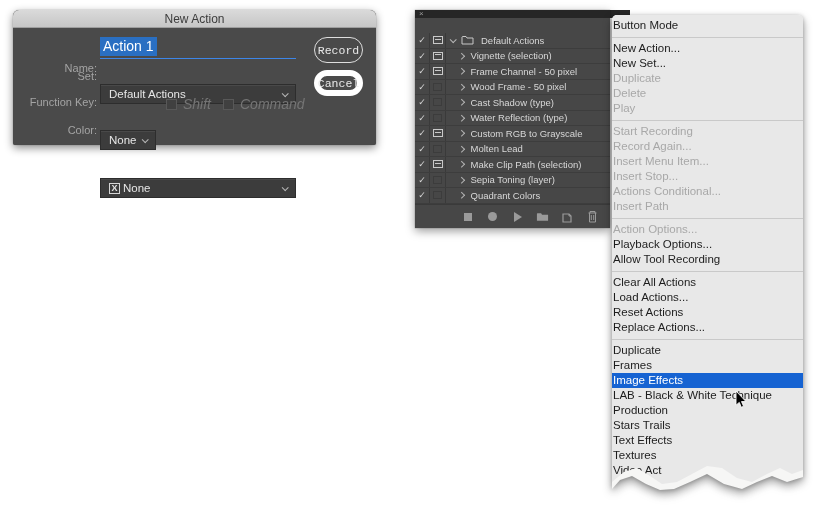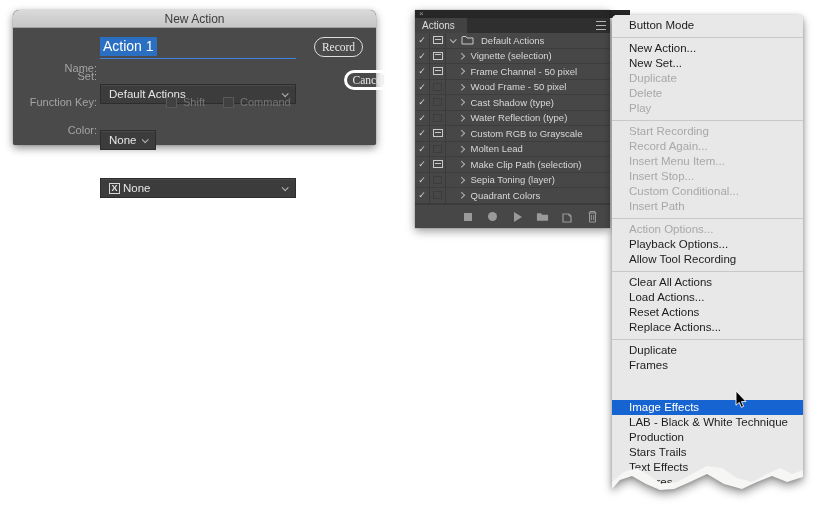--- a/index.html
+++ b/index.html
@@ -20,29 +20,29 @@
   .name-line { border-bottom:1.5px solid #3d86e8; height:19px; display:flex; align-items:flex-end; padding-bottom:2px; }
   .name-sel { background:#2a6fc2; color:#ffffff; font-size:14px; padding:1px 3px 2px 3px; }
   .pselect { height:20px; background:#3c3c3c; border:1px solid #2d2d2d;
              box-shadow:inset 0 1px 0 rgba(255,255,255,.07);
              display:flex; align-items:center; padding:0 8px; color:#e6e6e6; font-size:11.5px; position:relative; }
   .pselect .chev-d { position:absolute; right:8px; }
   .chev-d { display:inline-block; width:5px; height:5px; border-right:1px solid #b5b5b5; border-bottom:1px solid #b5b5b5; transform:rotate(45deg) translateY(-1px); }
   .chev-r { display:inline-block; width:4.5px; height:4.5px; border-right:1px solid #b2b2b2; border-bottom:1px solid #b2b2b2; transform:rotate(-45deg); }
   .fkselect { width:56px; }
   .pcheckbox { width:11px; height:11px; background:#404040; border:1px solid #585858; display:inline-block; }
-  .cb-label { font-size:11px; color:#757575; margin-left:6px; }
+  .cb-label { font-size:14px; color:#757575; margin-left:6px;font-style:italic; }
   .cb-group { position:absolute; display:flex; align-items:center; }
   .xbox { display:inline-flex; width:11px; height:11px; border:1px solid #d6d6d6; align-items:center; justify-content:center;
           color:#e3e3e3; font-size:9px; line-height:1; margin-right:3px; font-weight:bold; }
-  .pill-btn { position:absolute; left:301px; width:49px; height:20px; border-radius:13px;
-          background:transparent; color:#e8e8e8; font-size:11.5px; font-family:Liberation Serif, serif;
+  .pill-btn { position:absolute; left:301px; width:49px; height:26px; border-radius:13px;
+          background:transparent; color:#e8e8e8; font-size:11.5px; font-family:Liberation Mono, monospace;
           display:flex; align-items:center; justify-content:center; cursor:default; }
   .pill-record { top:27px; border:1.4px solid #dedede; }
-  .pill-cancel { top:60px; border:3px solid #ffffff;margin-left:30px; }
+  .pill-cancel { top:60px; border:6px solid #ffffff; }
 
   
   .panel-nub { position:absolute; left:608px; top:10px; width:22px; height:8px; background:#262626; }
   .panel { position:absolute; left:415px; top:10px; width:195px; height:218px; background:#474747;
            box-shadow:0 3px 9px rgba(0,0,0,.4), 0 0 1px rgba(0,0,0,.5); }
   .panel-strip { height:8px; background:#262626; display:flex; align-items:center; padding-left:4px; }
   .panel-x { color:#9a9a9a; font-size:8px; line-height:6px; }
   .panel-tabbar { height:15px; background:#2f2f2f; display:flex; align-items:stretch; position:relative; }
   .panel-tab { width:52px; background:#424242; color:#dddddd; font-size:10px; display:flex; align-items:center; padding-left:7px; }
   .panel-burger { position:absolute; right:4px; top:3px; width:10px; height:9px; display:flex; flex-direction:column; justify-content:space-between; }
@@ -68,23 +68,23 @@
   .ic-rec { width:9px; height:9px; background:#9a9a9a; border-radius:50%; }
   .ic-play { width:0; height:0; border-left:8px solid #9a9a9a; border-top:5px solid transparent; border-bottom:5px solid transparent; }
 
   
   .menu-wrap { position:absolute; left:612px; top:15px; width:191px; height:493px;
                filter:drop-shadow(0 4px 5px rgba(0,0,0,.32)) drop-shadow(0 1px 2px rgba(0,0,0,.25)); }
   .menu-paper-under { position:absolute; inset:0; background:#f6f6f5; border-radius:5px 5px 0 0;
       clip-path:polygon(0 0,191px 0,191px 462px,175px 467px,160px 461px,145px 467px,130px 474px,112px 469px,95px 459px,78px 467px,62px 474px,48px 475px,34px 469px,20px 461px,8px 465px,0 474px); }
   .menu { position:absolute; inset:0; background:#e8e8e8; border-radius:5px 5px 0 0; padding-top:3px;
       clip-path:polygon(0 0,191px 0,191px 455px,180px 459px,168px 453px,155px 459px,140px 467px,125px 463px,110px 453px,95px 451px,80px 459px,65px 467px,50px 469px,38px 461px,25px 453px,12px 457px,0 467px); }
-  .menu-item { height:15px; line-height:15px; padding-left:17px; font-size:11.5px; color:#1d1d1d; white-space:nowrap; }
+  .menu-item { height:15px; line-height:15px; padding-left:1px; font-size:11.5px; color:#1d1d1d; white-space:nowrap; }
   .menu-item.disabled { color:#a8a8a8; }
-  .menu-item.highlighted { background:#1663d2; color:#ffffff;margin-top:27px; }
+  .menu-item.highlighted { background:#1663d2; color:#ffffff; }
   .menu-divider { height:1px; background:#c9c9c9; margin:3.5px 0; }
 
   .cursor { position:absolute; left:735px; top:391px; width:12px; height:18px; z-index:50; }
 </style>
 </head>
 <body>
 
 <div id="stage">
 
   <div class="dialog">
@@ -125,30 +125,20 @@
     </div>
 
     <button class="pill-btn pill-record">Record</button>
     <button class="pill-btn pill-cancel">Cancel</button>
   </div>
 
   <div class="panel-nub"></div>
   <div class="panel">
     <div class="panel-strip">
       <span class="panel-x">×</span>
-    </div>
-    <div class="panel-tabbar">
-      <div class="panel-tab">
-        <span>Actions</span>
-      </div>
-      <span class="panel-burger">
-          <i></i>
-          <i></i>
-          <i></i>
-        </span>
     </div>
     <div class="alist">
         <div class="arow">
           <span class="cell-check">✓</span>
           <span class="cell-toggle">
             <span class="tog-on"></span>
           </span>
           <span class="content">
             <span class="chev-d"></span>
             <span class="folder-ic">
@@ -297,21 +287,21 @@
         <div class="menu-item">New Action...</div>
         <div class="menu-item">New Set...</div>
         <div class="menu-item disabled">Duplicate</div>
         <div class="menu-item disabled">Delete</div>
         <div class="menu-item disabled">Play</div>
         <div class="menu-divider"></div>
         <div class="menu-item disabled">Start Recording</div>
         <div class="menu-item disabled">Record Again...</div>
         <div class="menu-item disabled">Insert Menu Item...</div>
         <div class="menu-item disabled">Insert Stop...</div>
-        <div class="menu-item disabled">Custom Conditional...</div>
+        <div class="menu-item disabled">Actions Conditional...</div>
         <div class="menu-item disabled">Insert Path</div>
         <div class="menu-divider"></div>
         <div class="menu-item disabled">Action Options...</div>
         <div class="menu-item">Playback Options...</div>
         <div class="menu-item">Allow Tool Recording</div>
         <div class="menu-divider"></div>
         <div class="menu-item">Clear All Actions</div>
         <div class="menu-item">Load Actions...</div>
         <div class="menu-item">Reset Actions</div>
         <div class="menu-item">Replace Actions...</div>

